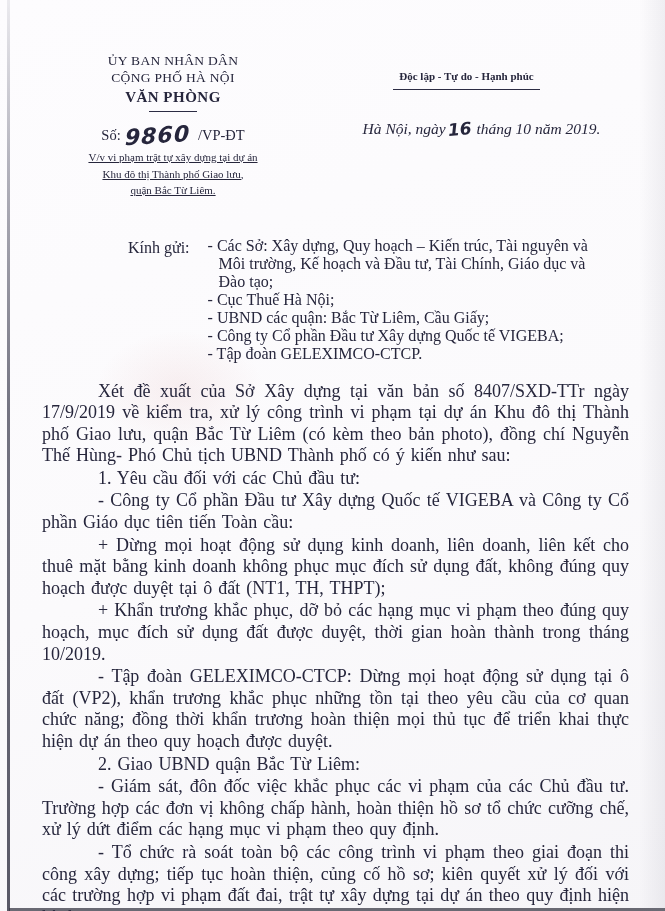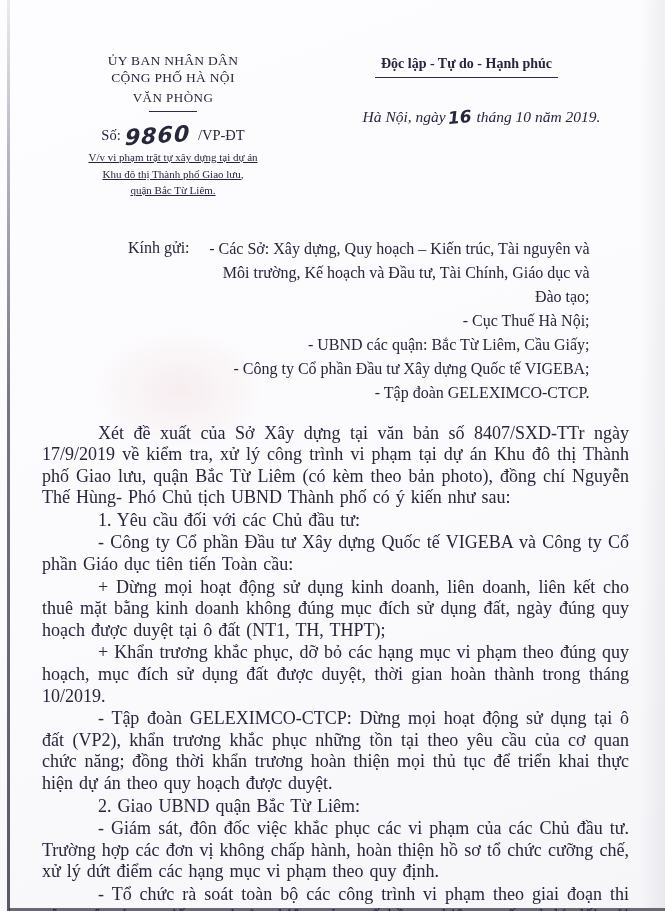--- a/index.html
+++ b/index.html
@@ -62,21 +62,21 @@
     width: 262px;
     text-align: center;
     flex: none;
   }
   .header-right {
     flex: 1;
     text-align: center;
   }
   .org-line { font-size: 13.5px; line-height: 17px; letter-spacing: 0.3px; }
   .org-office {
-    font-size: 13px; font-weight: normal; line-height: 19px;
+    font-size: 15px; font-weight: bold; line-height: 19px;
     padding-top: 2px; letter-spacing: 0.5px;
   }
   .rule-small {
     width: 48px; height: 0;
     border-bottom: 1.5px solid #2c2c44;
     margin: 4px auto 0 auto;
   }
   .so-line {
     margin-top: 13px;
     font-size: 14.5px;
@@ -110,24 +110,24 @@
     font-size: 11px;
     line-height: 16.5px;
     text-decoration: underline;
   }
   .republic-line1 {
     font-size: 14.5px; font-weight: bold; line-height: 18px; letter-spacing: 0.2px;
     white-space: nowrap;
   }
   .republic-line2 {
     display: inline-block;
-    font-size: 14px; font-weight: bold; line-height: 20px;
+    font-size: 11px; font-weight: bold; line-height: 20px;
     border-bottom: 1.5px solid #2c2c44;
     padding: 0 6px 3px 6px;
-    margin-top: 2px;
+    margin-top: 14px;
   }
   .date-line {
     margin-top: 30px;
     font-style: italic;
     font-size: 15.5px;
     padding-left: 30px;
     white-space: nowrap;
   }
 
   
@@ -138,22 +138,21 @@
   .recipients-label {
     flex: none;
     margin-left: 86px;
     font-size: 16px;
     line-height: 21px;
   }
   .recipients-list {
     margin-left: 18px;
     width: 382px;
     font-size: 16px;
-    line-height: 24px;
-    text-align: right;
+    line-height: 18px;
   }
   .recipient-item {
     padding-left: 11px;
     text-indent: -11px;
   }
 
   
   .body-block {
     margin-top: 18px;
   }
@@ -204,21 +203,21 @@
         <div class="recipient-item">- UBND các quận: Bắc Từ Liêm, Cầu Giấy;</div>
         <div class="recipient-item">- Công ty Cổ phần Đầu tư Xây dựng Quốc tế VIGEBA;</div>
         <div class="recipient-item">- Tập đoàn GELEXIMCO-CTCP.</div>
       </div>
     </div>
 
     <div class="body-block">
       <p class="para">Xét đề xuất của Sở Xây dựng tại văn bản số 8407/SXD-TTr ngày 17/9/2019 về kiểm tra, xử lý công trình vi phạm tại dự án Khu đô thị Thành phố Giao lưu, quận Bắc Từ Liêm (có kèm theo bản photo), đồng chí Nguyễn Thế Hùng- Phó Chủ tịch UBND Thành phố có ý kiến như sau:</p>
       <p class="para">1. Yêu cầu đối với các Chủ đầu tư:</p>
       <p class="para">- Công ty Cổ phần Đầu tư Xây dựng Quốc tế VIGEBA và Công ty Cổ phần Giáo dục tiên tiến Toàn cầu:</p>
-      <p class="para">+ Dừng mọi hoạt động sử dụng kinh doanh, liên doanh, liên kết cho thuê mặt bằng kinh doanh không đúng mục đích sử dụng đất, ngày đúng quy hoạch được duyệt tại ô đất (NT1, TH, THPT);</p>
+      <p class="para">+ Dừng mọi hoạt động sử dụng kinh doanh, liên doanh, liên kết cho thuê mặt bằng kinh doanh không phục mục đích sử dụng đất, không đúng quy hoạch được duyệt tại ô đất (NT1, TH, THPT);</p>
       <p class="para">+ Khẩn trương khắc phục, dỡ bỏ các hạng mục vi phạm theo đúng quy hoạch, mục đích sử dụng đất được duyệt, thời gian hoàn thành trong tháng 10/2019.</p>
       <p class="para">- Tập đoàn GELEXIMCO-CTCP: Dừng mọi hoạt động sử dụng tại ô đất (VP2), khẩn trương khắc phục những tồn tại theo yêu cầu của cơ quan chức năng; đồng thời khẩn trương hoàn thiện mọi thủ tục để triển khai thực hiện dự án theo quy hoạch được duyệt.</p>
       <p class="para">2. Giao UBND quận Bắc Từ Liêm:</p>
       <p class="para">- Giám sát, đôn đốc việc khắc phục các vi phạm của các Chủ đầu tư. Trường hợp các đơn vị không chấp hành, hoàn thiện hồ sơ tổ chức cưỡng chế, xử lý dứt điểm các hạng mục vi phạm theo quy định.</p>
       <p class="para">- Tổ chức rà soát toàn bộ các công trình vi phạm theo giai đoạn thi công xây dựng; tiếp tục hoàn thiện, củng cố hồ sơ; kiên quyết xử lý đối với các trường hợp vi phạm đất đai, trật tự xây dựng tại dự án theo quy định hiện hành.</p>
 
     </div>
 
   </div>
 </div>

